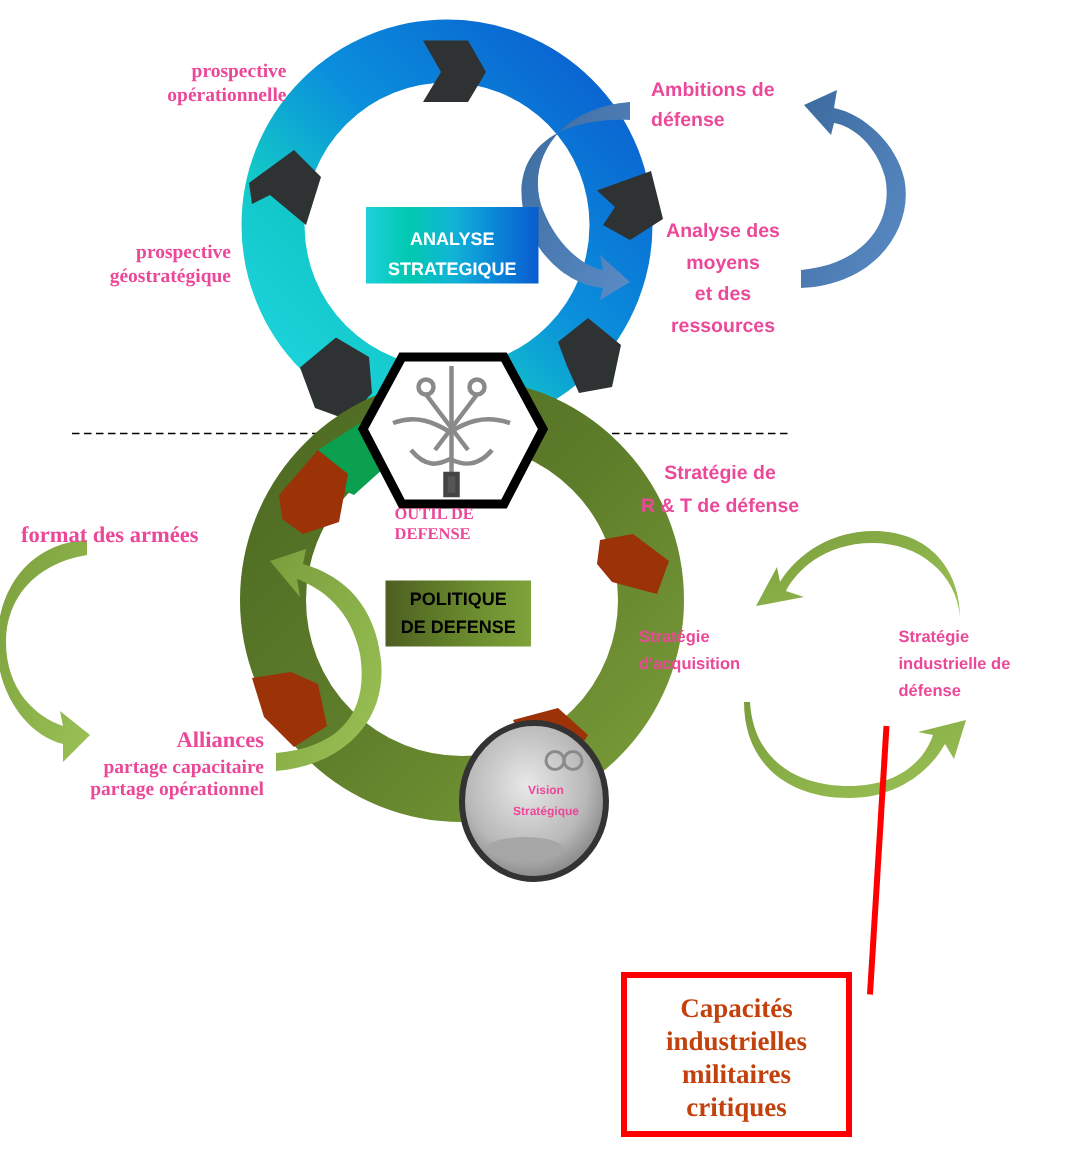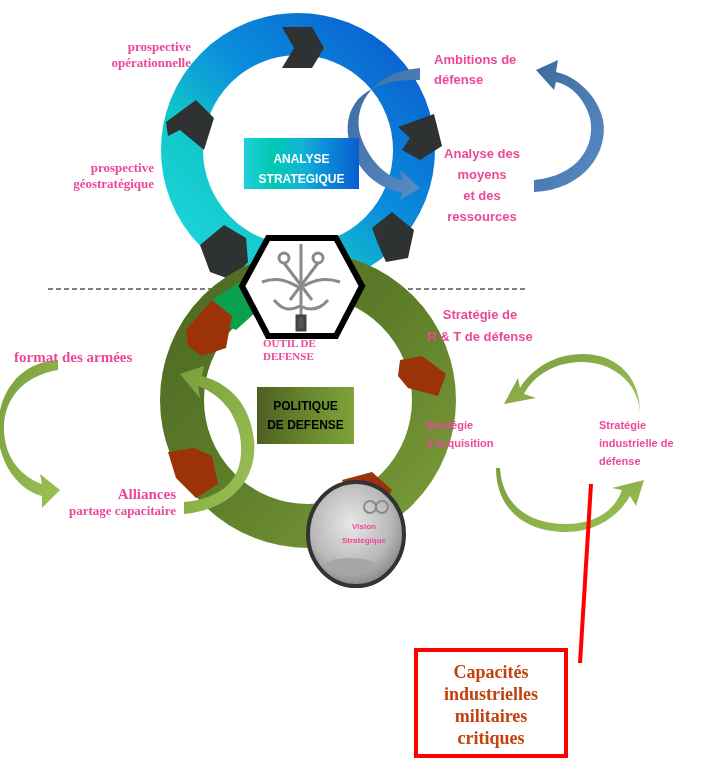--- a/index.html
+++ b/index.html
@@ -10,21 +10,21 @@
   .lbl { position:absolute; color:#ec4899; line-height:1.25; }
   .right { text-align:right; }
   .center { text-align:center; }
   .box-blue {
     position:absolute; left:244px; top:138px; width:115px; height:51px;
     background:linear-gradient(90deg,#1fd0dc 0%,#00c9b0 25%,#12b4d6 50%,#0a86d8 75%,#0a5ccf 100%);
     color:#fff; font-size:12px; text-align:center; display:flex; flex-direction:column; justify-content:flex-end;
   }
   .box-blue span { display:block; line-height:20px; }
   .box-green {
-    position:absolute; left:257px; top:387px; width:97px; height:57px;
+    position:absolute; left:257px; top:387px; width:97px; height:44px;
     background:linear-gradient(90deg,#4e5e22 0%,#5e7a28 35%,#6e8f30 65%,#7fa23a 100%);
     color:#000; font-size:12px; text-align:center; display:flex; flex-direction:column; justify-content:center;
   }
   .box-green span { display:block; line-height:19px; }
   .red-box {
     position:absolute; left:414px; top:648px; width:154px; height:110px;
     border:4px solid #ff0000; box-sizing:border-box;
     color:#c2410c; font-size:18px; text-align:center; line-height:22px;
     padding-top:9px; font-family:"Liberation Serif","DejaVu Serif",serif; font-weight:bold;
   }
@@ -153,20 +153,21 @@
 <div class="box-green sans">
   <span>POLITIQUE</span>
   <span>DE DEFENSE</span>
 </div>
 
 <div class="lbl serif" style="left:14px; top:348px; font-size:15px;">format des armées</div>
 
 <div class="lbl serif right" style="left:10px; top:486px; width:166px; font-size:13px; line-height:15px;">
   <div style="font-size:15px; line-height:17px;">Alliances</div>
   <div>partage capacitaire</div>
+  <div>partage opérationnel</div>
 </div>
 
 <div class="lbl sans center" style="left:410px; top:304px; width:140px; font-size:13px; line-height:22px;">
   <div>Stratégie de</div>
   <div>R &amp; T de défense</div>
 </div>
 
 <div class="lbl sans" style="left:426px; top:416px; font-size:11px; line-height:18px;">
   <div>Stratégie</div>
   <div>d'acquisition</div>

